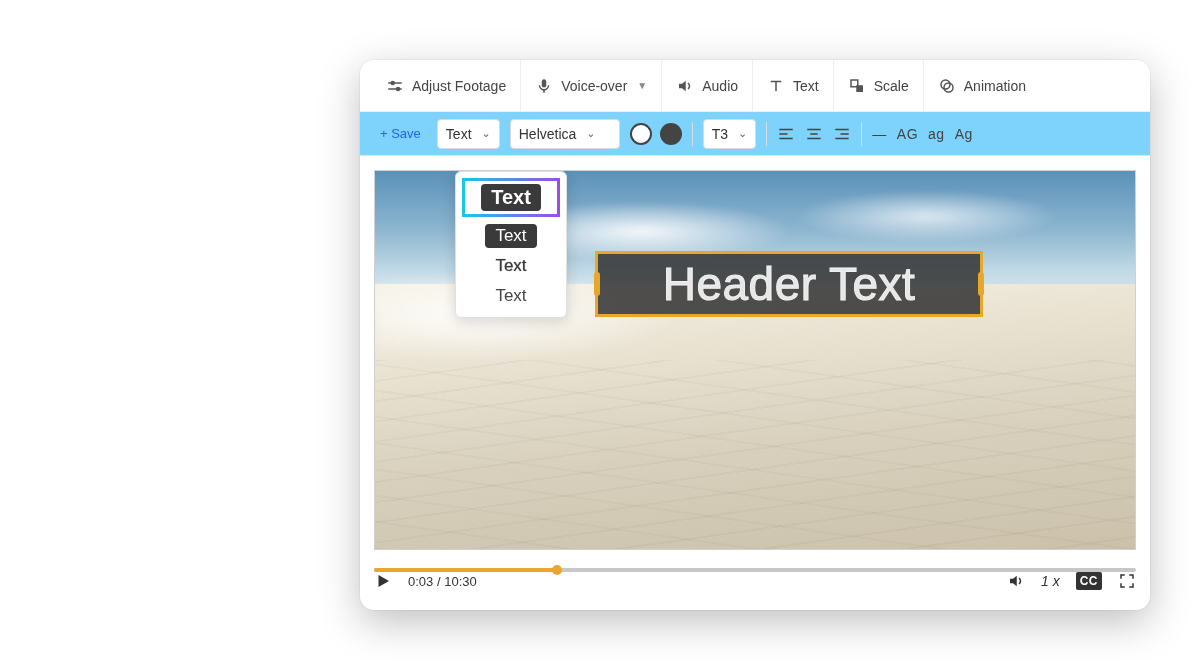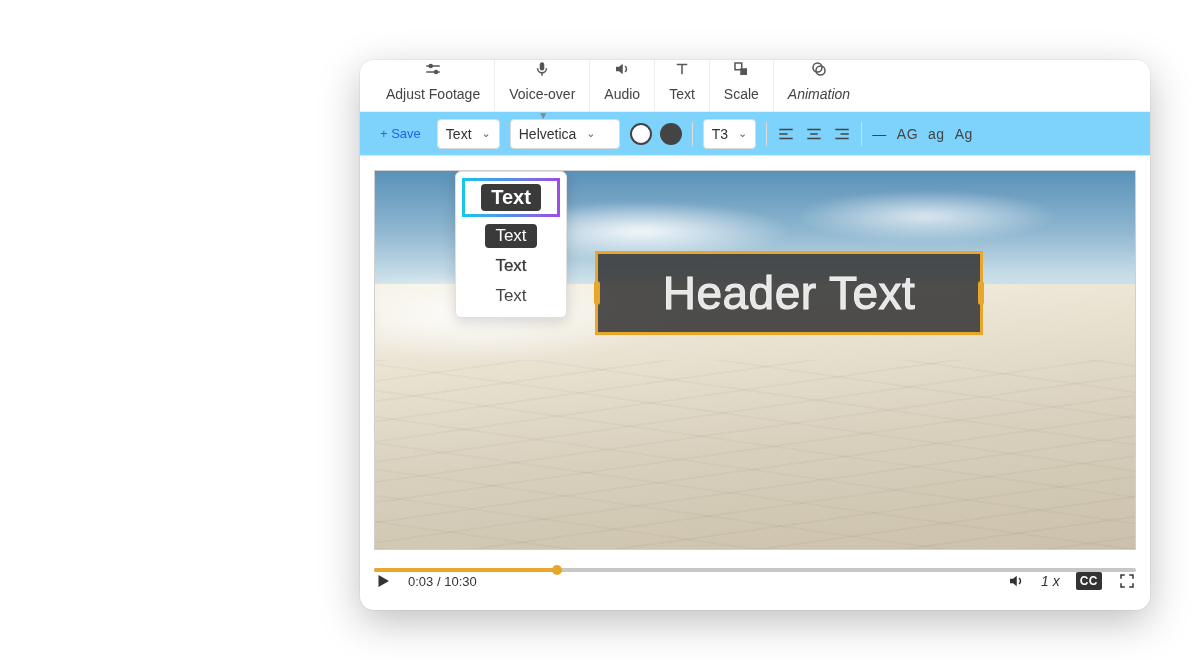--- a/index.html
+++ b/index.html
@@ -32,23 +32,22 @@
   .top-tool {
     display: flex;
     align-items: center;
     gap: 8px;
     padding: 0 14px;
     height: 52px;
     font-size: 14px;
     color: #444;
     border-right: 1px solid #eee;
     cursor: pointer;
-    flex-direction: column;
-  }
-  .top-tool:last-child { border-right: none; font-style: italic; }
+  }
+  .top-tool:last-child { border-right: none; }
   .top-tool svg, .icon16 { width: 18px; height: 18px; flex: none; }
   .top-tool .tri { font-size: 10px; color: #888; margin-left: 2px; }
 
   .sub-toolbar {
     display: flex;
     align-items: center;
     height: 44px;
     background: #7dd3fc;
     padding: 0 14px;
     gap: 10px;
@@ -164,21 +163,21 @@
     border-image: linear-gradient(90deg, #18c6e8, #9b4de8) 1;
   }
   .style-opt.active .style-chip { font-size: 20px; font-weight: 600; }
   .chip-dark-white { background: #3a3a3a; color: #fff; }
   .chip-plain { background: #fff; color: #3a3a3a; }
   .chip-plain-reg { background: #fff; color: #444; font-weight: 400; }
 
   .header-text-box {
     position: absolute;
     top: 80px; left: 220px;
-    width: 388px; height: 84px;
+    width: 388px; height: 66px;
     background: rgba(55,55,55,0.88);
     border: 3px solid #e8a62a;
     display: flex; align-items: center; justify-content: center;
   }
   .header-text-box .htxt {
     font-size: 46px;
     font-weight: 400;
     color: #e7e7e7;
     -webkit-text-stroke: 1px #f0f0f0;
     letter-spacing: 0.5px;

